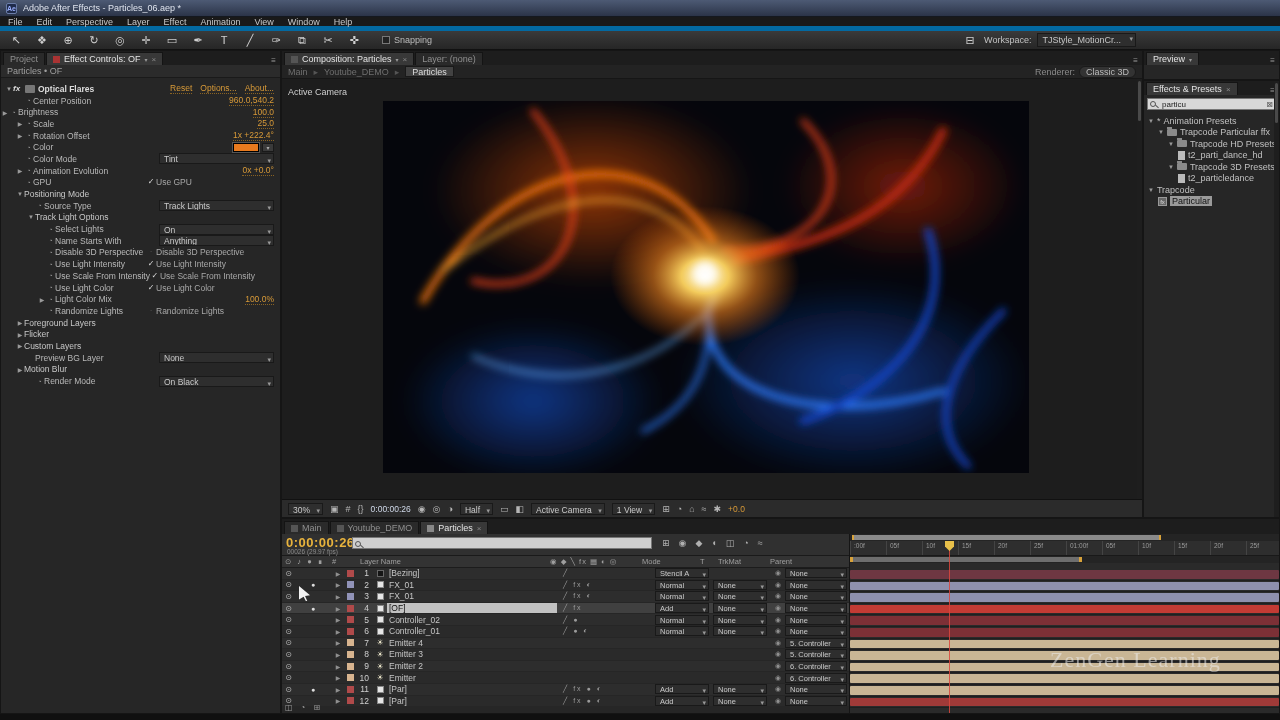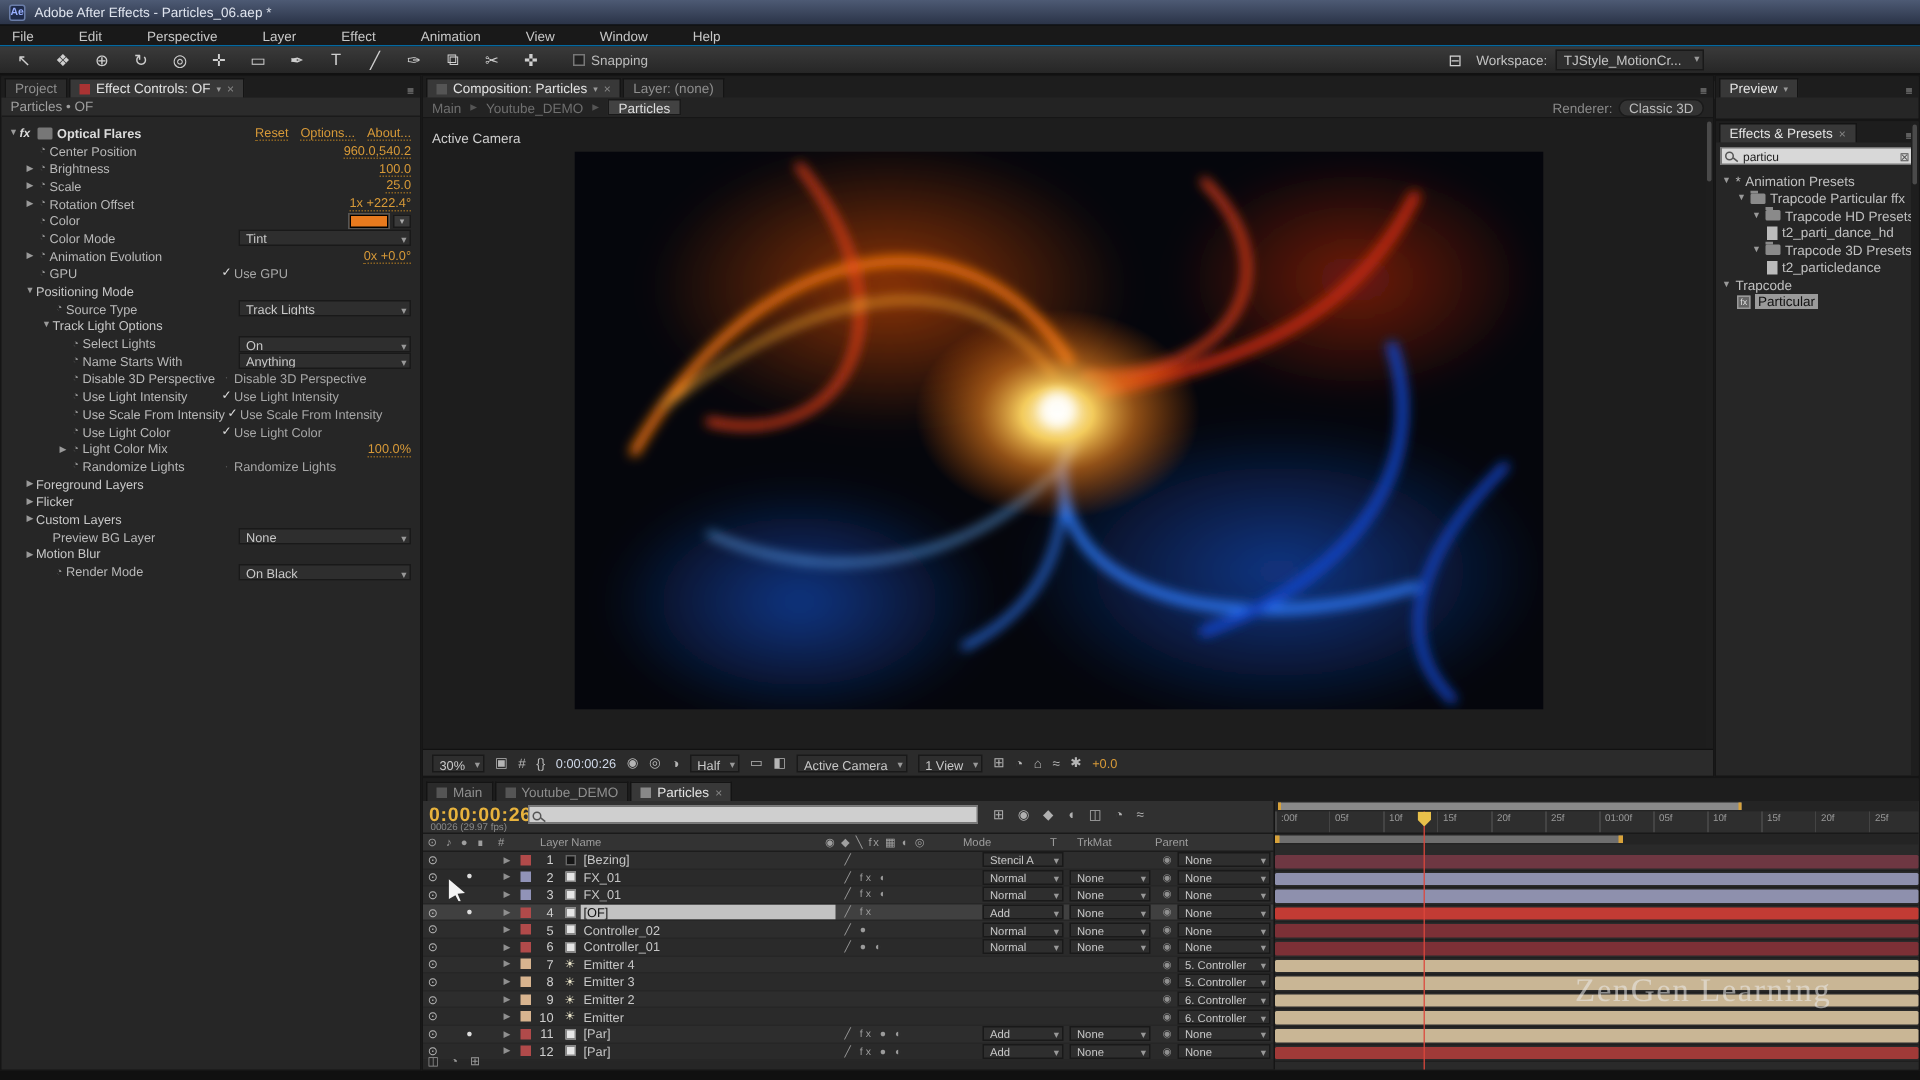--- a/index.html
+++ b/index.html
@@ -6,21 +6,21 @@
   html,body { width:1280px; height:720px; overflow:hidden; background:#000;
     font-family:"Liberation Sans","DejaVu Sans",sans-serif; font-size:9px; color:#c2c2c2;
     -webkit-font-smoothing:antialiased; }
   
   #titlebar { position:absolute; top:0; left:0; width:1280px; height:17px;
     background:linear-gradient(#4d5a74,#2b3448); color:#dfe4ee; display:flex; align-items:center;
     gap:6px; padding:0 6px; font-size:9px; border-bottom:1px solid #14181f;}
   #ae-logo { width:11px; height:11px; background:#1f2b4b; color:#9ab0ff; font-size:7px; font-weight:bold;
     display:flex; align-items:center; justify-content:center; border:1px solid #6a7da8; border-radius:2px;}
   #menubar { position:absolute; top:17px; left:0; width:1280px; height:14px; background:#191919;
-    display:flex; align-items:center; gap:30px; padding:0 8px; color:#c8c8c8; border-bottom:1px solid #0369a1;}
+    display:flex; align-items:center; gap:14px; padding:0 8px; color:#c8c8c8; border-bottom:5px solid #0369a1;}
   #menubar span { cursor:default; }
   #toolbar { position:absolute; top:31px; left:0; width:1280px; height:19px;
     background:linear-gradient(#3a3a3a,#262626); border-bottom:1px solid #111;
     display:flex; align-items:center; gap:10px; padding:0 8px; }
   .tool { color:#cfcfcf; font-size:11px; width:16px; text-align:center; }
   #snapping { display:flex; align-items:center; gap:4px; color:#bbb; margin-left:10px;}
   #snapping .box{ width:8px;height:8px;border:1px solid #777;background:#222;}
   #toolbar-right{ margin-left:auto; display:flex; align-items:center; gap:6px;}
   #workspace-dd{ background:#2e2e2e; border:1px solid #191919; padding:1px 14px 1px 4px; position:relative; color:#c5c5c5;}
   #workspace-dd:after, .dd:after { content:"▾"; position:absolute; right:2px; top:1px; font-size:7px; color:#999;}
@@ -215,21 +215,21 @@
           <span>Options...</span>
           <span>About...</span>
         </span>
       </div>
       <div class="ec-row" style="padding-left: 15px;">
         <span class="twirl"></span>
         <span class="sw">◔</span>
         <span class="lbl">Center Position</span>
         <span class="val num">960.0,540.2</span>
       </div>
-      <div class="ec-row" style="padding-left: 15px; justify-content: flex-end;">
+      <div class="ec-row" style="padding-left: 0; justify-content: flex-end;">
         <span class="twirl">▶</span>
         <span class="sw">◔</span>
         <span class="lbl">Brightness</span>
         <span class="val num">100.0</span>
       </div>
       <div class="ec-row" style="padding-left: 15px;">
         <span class="twirl">▶</span>
         <span class="sw">◔</span>
         <span class="lbl">Scale</span>
         <span class="val num">25.0</span>

